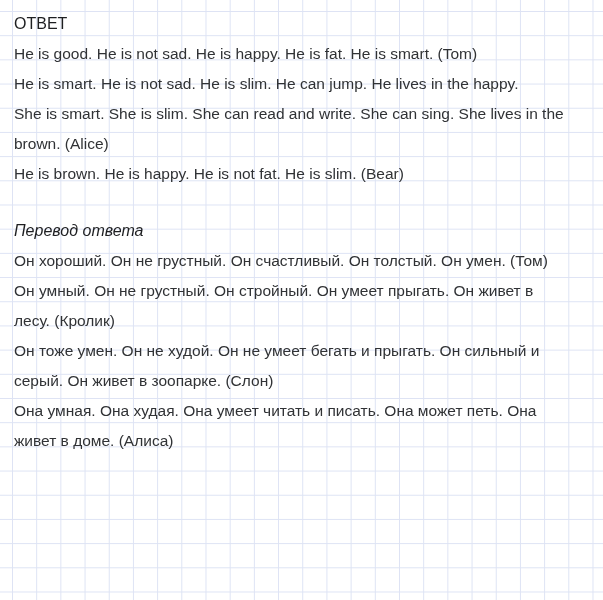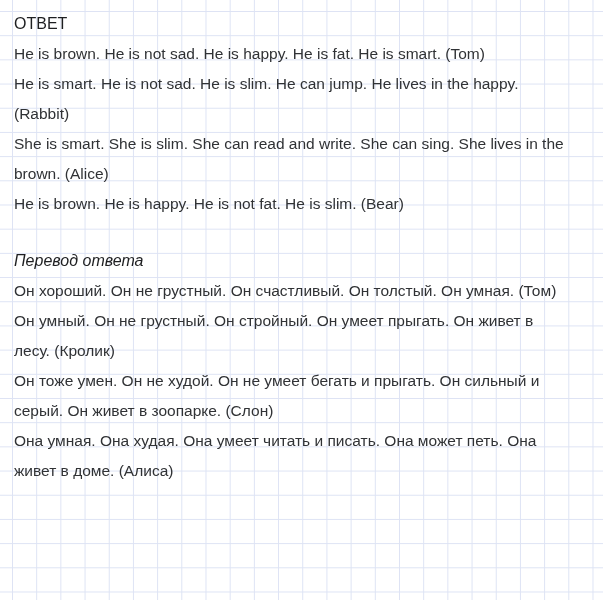--- a/index.html
+++ b/index.html
@@ -52,35 +52,34 @@
 </style>
 </head>
 <body>
 
 <div class="page">
   <div class="content">
 
     <section>
       <div class="heading">ОТВЕТ</div>
       <div>
-          <div class="text-line">He is brown. He is not sad. He is happy. He is fat. He is smart. (Tom)</div>
+          <div class="text-line">He is good. He is not sad. He is happy. He is fat. He is smart. (Tom)</div>
           <div class="text-line">He is smart. He is not sad. He is slim. He can jump. He lives in the happy.</div>
-          <div class="text-line">(Rabbit)</div>
           <div class="text-line">She is smart. She is slim. She can read and write. She can sing. She lives in the</div>
           <div class="text-line">brown. (Alice)</div>
           <div class="text-line">He is brown. He is happy. He is not fat. He is slim. (Bear)</div>
         </div>
     </section>
 
     <div class="spacer"></div>
 
     <section>
       <div class="heading italic">Перевод ответа</div>
       <div>
-          <div class="text-line">Он хороший. Он не грустный. Он счастливый. Он толстый. Он умная. (Том)</div>
+          <div class="text-line">Он хороший. Он не грустный. Он счастливый. Он толстый. Он умен. (Том)</div>
           <div class="text-line">Он умный. Он не грустный. Он стройный. Он умеет прыгать. Он живет в</div>
           <div class="text-line">лесу. (Кролик)</div>
           <div class="text-line">Он тоже умен. Он не худой. Он не умеет бегать и прыгать. Он сильный и</div>
           <div class="text-line">серый. Он живет в зоопарке. (Слон)</div>
           <div class="text-line">Она умная. Она худая. Она умеет читать и писать. Она может петь. Она</div>
           <div class="text-line">живет в доме. (Алиса)</div>
         </div>
     </section>
 
   </div>

